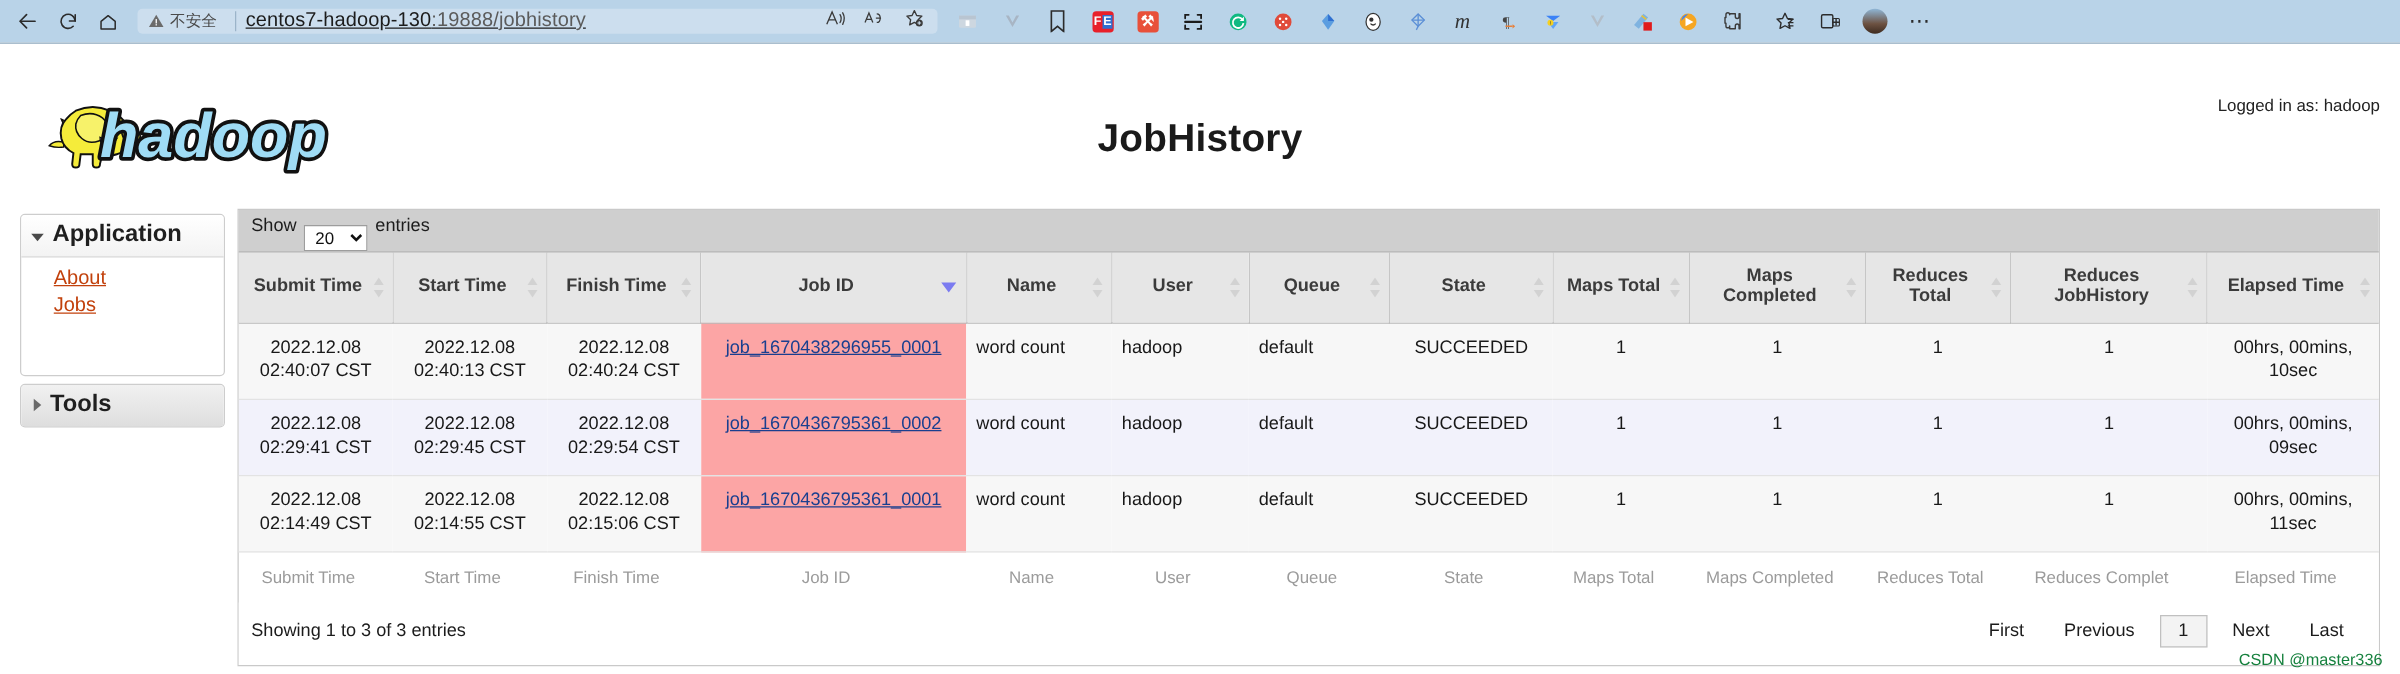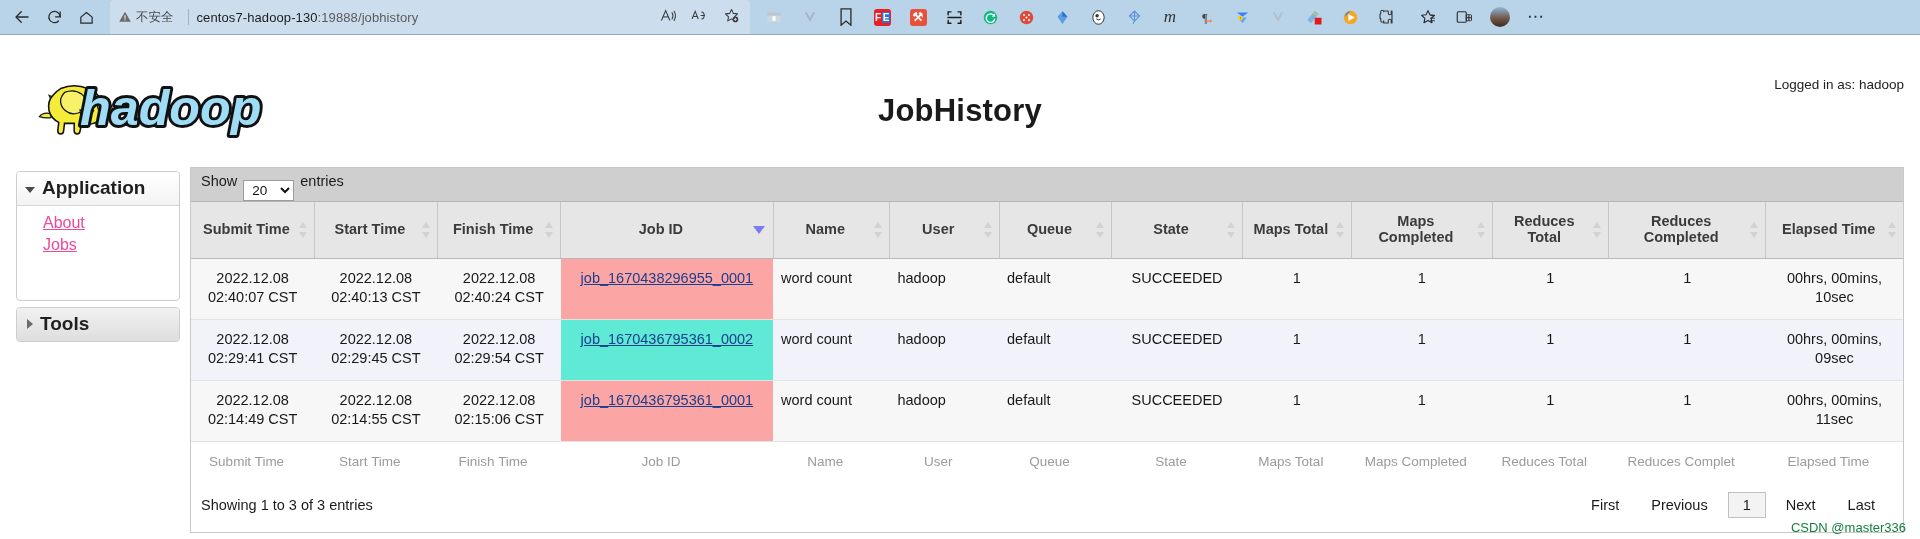--- a/index.html
+++ b/index.html
@@ -21,32 +21,32 @@
   }
   .nav-btn{
     width:32px; height:30px;
     display:flex; align-items:center; justify-content:center;
     color:#2b2b2b;
     flex:0 0 auto;
   }
   .nav-btn svg{ display:block; }
   .omnibox{
     flex:1 1 auto;
-    height:35px;
+    height:20px;
     background:#ccdeee;
     border-radius:4px;
     margin:0 4px 0 8px;
     display:flex; align-items:center;
     padding:0 6px;
     max-width:640px;
   }
   .warn-wrap{ display:flex; align-items:center; gap:4px; padding:0 6px 0 2px; }
   .warn-text{ font-size:12.5px; color:#4a4a4a; font-family:"DejaVu Sans", sans-serif; }
   .omni-sep{ width:1px; height:16px; background:#9bb4c9; margin:0 8px; }
-  .url{ font-size:13px; color:#1c1c1c; white-space:nowrap; letter-spacing:0.1px; }
+  .url{ font-size:16px; color:#1c1c1c; white-space:nowrap; letter-spacing:0.1px;text-decoration:underline; }
   .url .dim{ color:#5b5b5b; }
   .omni-icons{ display:flex; align-items:center; gap:14px; margin-left:auto; padding-right:4px; color:#3a3a3a;}
   .ext-strip{ display:flex; align-items:center; gap:0px; margin-left:2px; }
   .ext{
     width:36px; height:30px; display:flex; align-items:center; justify-content:center;
     flex:0 0 auto;
   }
   .ext-sq{ width:17px; height:17px; border-radius:3px; display:flex;align-items:center;justify-content:center;
            font-size:10px; font-weight:bold; color:#fff; font-family:"Liberation Sans",sans-serif; }
   .avatar-c{ width:20px;height:20px;border-radius:50%;background:linear-gradient(180deg,#8fb6d6 0%,#6d5242 60%,#3d2b20 100%);}
@@ -98,21 +98,21 @@
     width:0;height:0;border-left:5px solid transparent;border-right:5px solid transparent;
     border-top:6px solid #4a4a4a; margin-top:3px;
   }
   .tri-right{
     width:0;height:0;border-top:5px solid transparent;border-bottom:5px solid transparent;
     border-left:6px solid #6a6a6a; margin-left:2px;
   }
   .panel-body{ padding:6px 0 44px 0; }
   .panel-link{
     display:block;
-    font-size:16px; color:#ec4899;
+    font-size:16px; color:#c2410c;
     text-decoration:underline;
     padding:1px 0 1px 26px;
     line-height:1.25;
   }
 
   
   .content{ position:absolute; left:190px; top:132px; right:16px; }
   .content-title{
     font-size:23px; color:#1b1b1b; font-weight:400;
     margin:0 0 14px 8px;
@@ -179,21 +179,21 @@
   table.jobs td{
     font-size:14.5px; color:#181818;
     padding:10px 8px 12px 8px;
     vertical-align:top;
     line-height:1.32;
     border-bottom:1px solid #e3e3e3;
   }
   tr.odd td{ background:#f7f7f7; }
   tr.even td{ background:#f2f2fb; }
   tr.odd td.sortcol{ background:#fca5a5; }
-  tr.even td.sortcol{ background:#5eead4; }
+  tr.even td.sortcol{ background:#fca5a5; }
   td.c{ text-align:center; }
   td.l{ text-align:left; }
   .joblink{ color:#1a3f8f; text-decoration:underline; }
 
   table.jobs tfoot th{
     background:#fff; border:none; border-top:1px solid #dcdcdc;
     font-size:13.5px; font-weight:normal; color:#9b9b9b;
     height:auto; padding:12px 18px 12px 6px;
   }
 
@@ -527,21 +527,21 @@
                   <i class="dn"></i>
                 </span></th>
             <th><span>Maps Completed</span><span class="sort-neutral">
                   <i class="up"></i>
                   <i class="dn"></i>
                 </span></th>
             <th><span>Reduces Total</span><span class="sort-neutral">
                   <i class="up"></i>
                   <i class="dn"></i>
                 </span></th>
-            <th><span>Reduces Completed</span><span class="sort-neutral">
+            <th><span>Reduces JobHistory</span><span class="sort-neutral">
                   <i class="up"></i>
                   <i class="dn"></i>
                 </span></th>
             <th><span>Elapsed Time</span><span class="sort-neutral">
                   <i class="up"></i>
                   <i class="dn"></i>
                 </span></th>
           </tr>
         </thead>
         <tbody>

